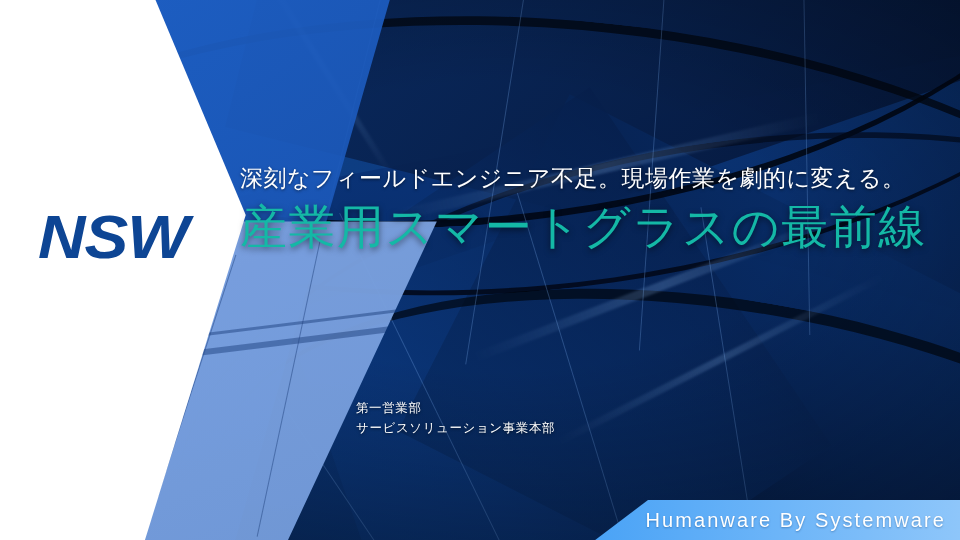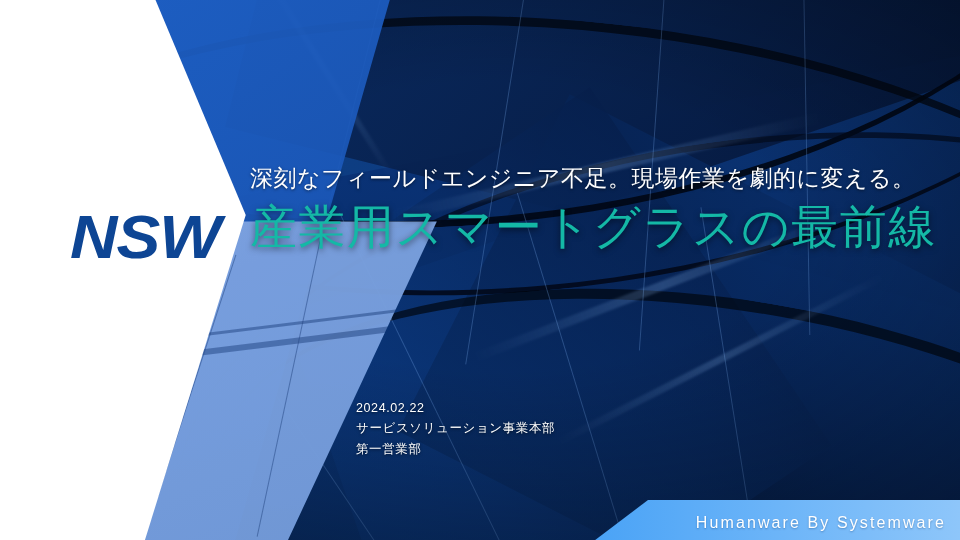--- a/index.html
+++ b/index.html
@@ -182,21 +182,20 @@
     background: #ffffff;
     clip-path: polygon(0% 0%, 16.2% 0%, 25.6% 39.8%, 15.1% 100%, 0% 100%);
   }
 
   
   .logo-block {
     position: absolute;
     left: 38px;
     top: 206px;
     width: 220px;
-    margin-left: 32px;
   }
   .logo-word {
     font-family: "Liberation Sans", "DejaVu Sans", sans-serif;
     font-size: 62px;
     font-weight: 700;
     font-style: italic;
     letter-spacing: -1px;
     color: #0d4594;
     line-height: 1;
     margin: 0;
@@ -208,21 +207,21 @@
     font-size: 9.5px;
     line-height: 1.45;
     color: #123a78;
     letter-spacing: .2px;
     white-space: pre-line;
   }
 
   
   .headline-block {
     position: absolute;
-    left: 250px;
+    left: 240px;
     top: 164px;
     width: 690px;
   }
   .eyebrow {
     color: #ffffff;
     font-size: 23px;
     line-height: 1.25;
     letter-spacing: .5px;
     margin: 0 0 8px 0;
     text-shadow: 0 1px 3px rgba(0,0,0,.55);
@@ -260,21 +259,21 @@
     width: 100%;
     height: 40px;
     background: linear-gradient(90deg, #1474e0 0%, #2d8ef0 34%, #4aa3f6 62%, #8ec6fa 100%);
     clip-path: polygon(67.5% 0%, 100% 0%, 100% 100%, 62.0% 100%);
   }
   .footer-text {
     position: absolute;
     right: 14px;
     bottom: 8px;
     color: #ffffff;
-    font-size: 16px;
+    font-size: 20px;
     letter-spacing: 2.1px;
     font-weight: 400;
     text-shadow: 0 1px 2px rgba(0,40,90,.35);
     white-space: nowrap;
   }
 </style>
 </head>
 <body>
 
 <div id="slide">
@@ -325,21 +324,20 @@
   <div class="logo-block">
     <div class="logo-word">NSW</div>
   </div>
 
   <div class="headline-block">
     <p class="eyebrow">深刻なフィールドエンジニア不足。現場作業を劇的に変える。</p>
     <h1 class="title">産業用スマートグラスの最前線</h1>
   </div>
 
   <div class="meta-block">
-    <div>2024.02.22</div>
+    <div>第一営業部</div>
     <div>サービスソリューション事業本部</div>
-    <div>第一営業部</div>
   </div>
 
   <div class="footer-bar"></div>
   <div class="footer-text">Humanware By Systemware</div>
 
 </div>
 
 </body></html>

